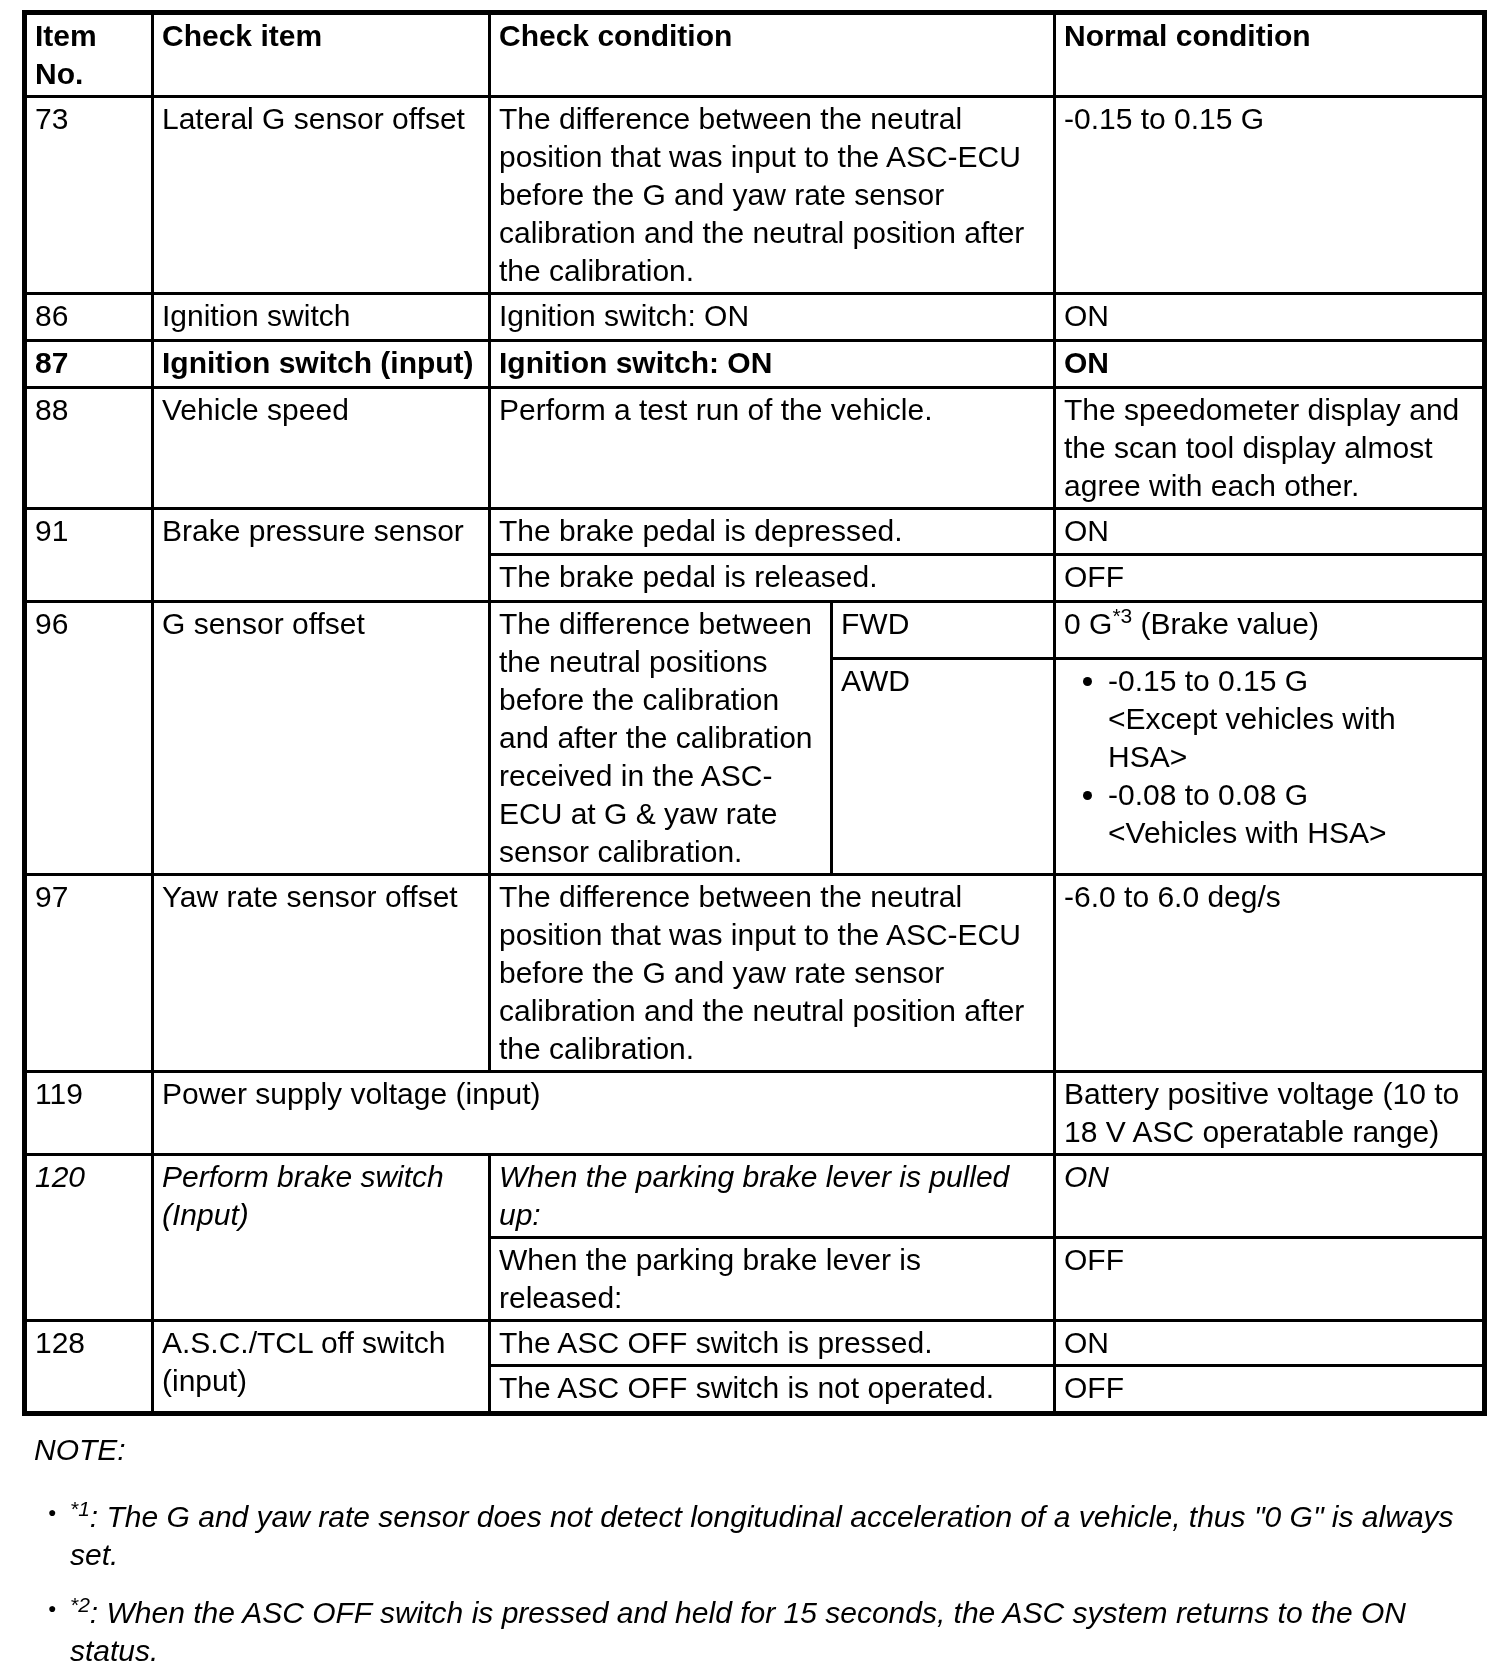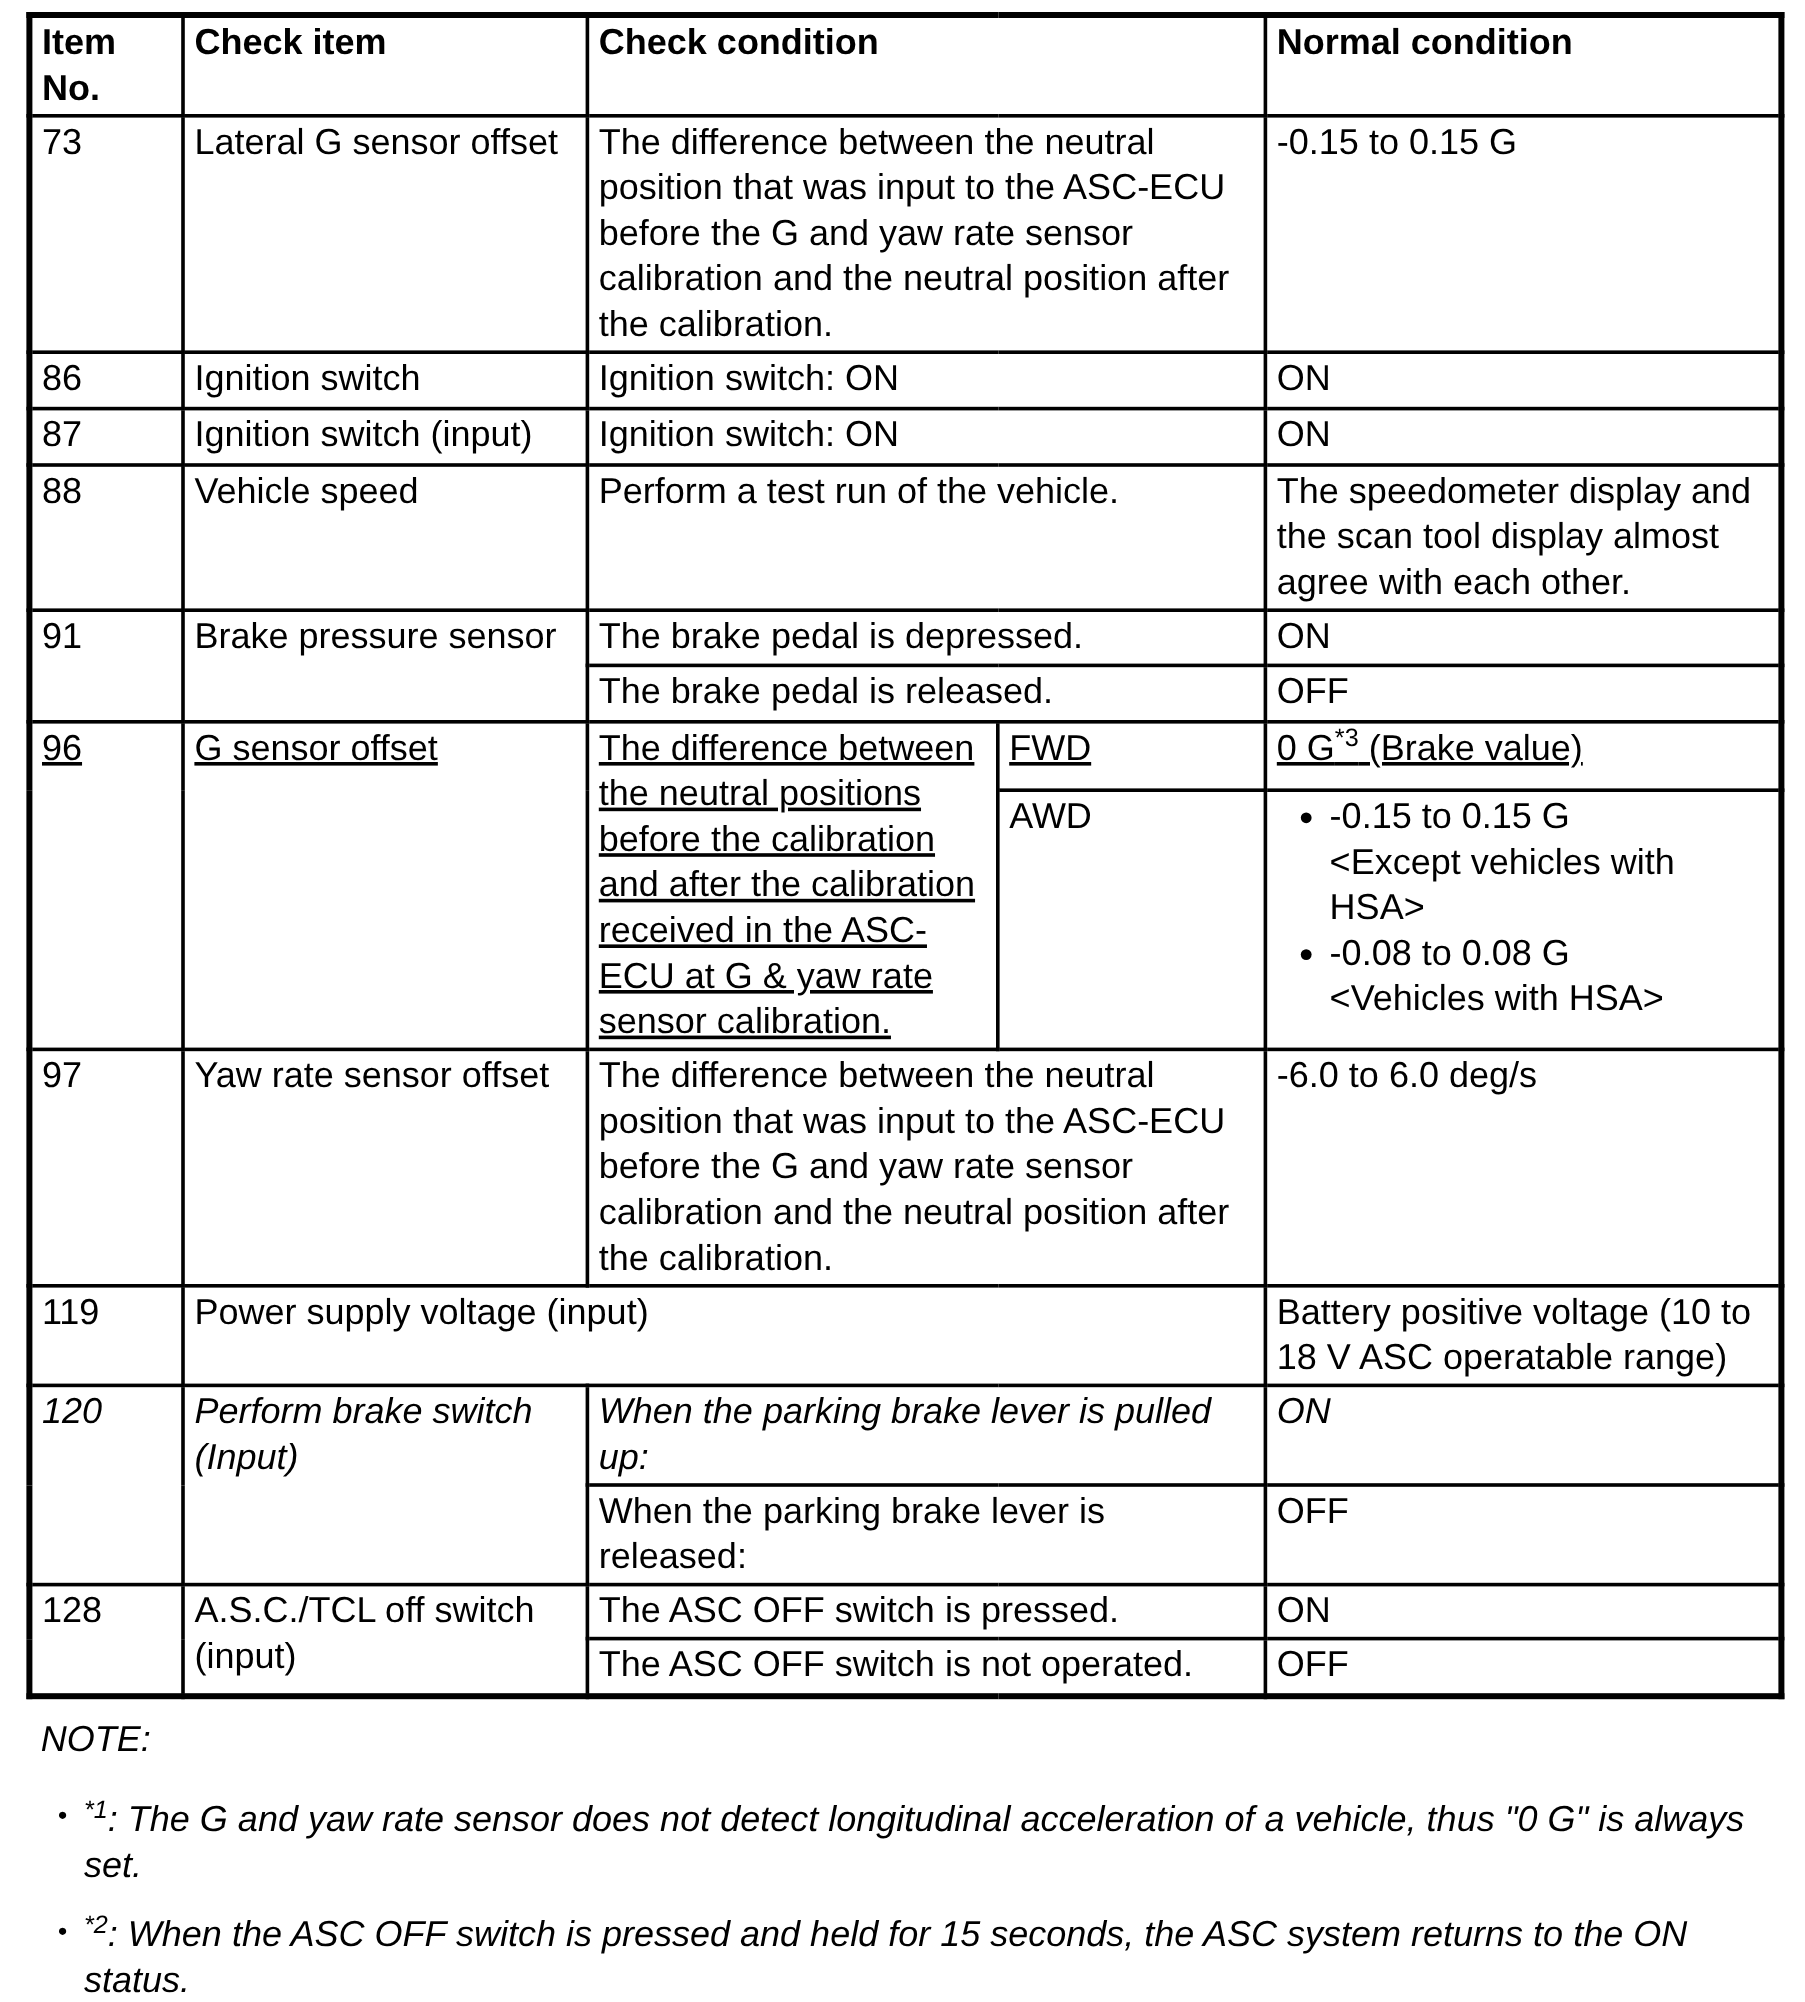--- a/index.html
+++ b/index.html
@@ -26,25 +26,25 @@
     border: 3px solid #000;
     vertical-align: top;
     text-align: left;
     padding: 2px 8px;
     overflow: hidden;
   }
   .check-table th { font-weight: bold; }
   tr.rh-header { height: 45px; margin-top: 36px; }
   tr.rh-73  { height: 193px; margin-top: 12px; }
   tr.rh-86  { height: 47px; }
-  tr.rh-87  { height: 47px; }
+  tr.rh-87  { height: 47px; font-weight: bold; }
   tr.rh-88  { height: 120px; }
   tr.rh-91a { height: 46px; }
   tr.rh-91b { height: 47px; margin-top: 20px; }
-  tr.rh-96a { height: 55px; text-decoration: underline; }
+  tr.rh-96a { height: 55px; }
   tr.rh-96b { height: 208px; }
   tr.rh-97  { height: 195px; }
   tr.rh-105 { height: 82px; }
   tr.rh-120a{ height: 82px; font-style: italic; }
   tr.rh-120b{ height: 83px; }
   tr.rh-128a{ height: 45px; }
   tr.rh-128b{ height: 48px; }
   .sup {
     font-size: 21px;
     vertical-align: super;

